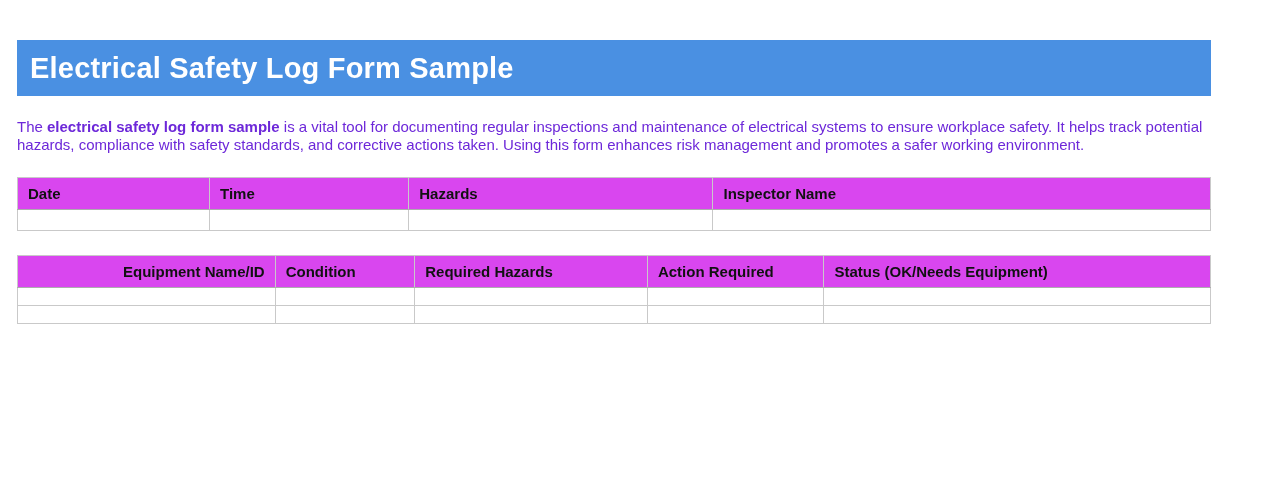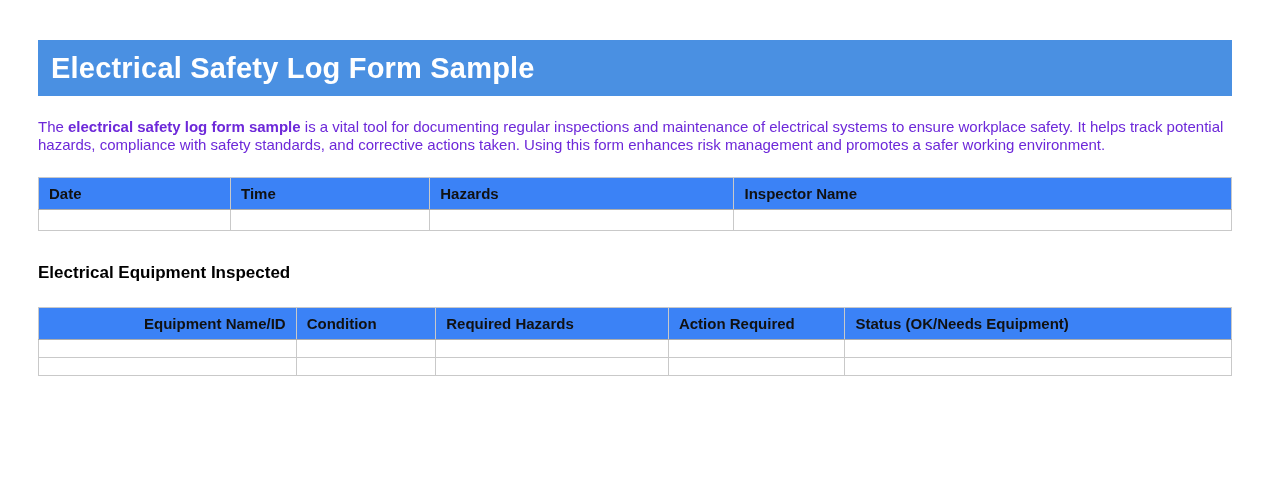--- a/index.html
+++ b/index.html
@@ -4,21 +4,21 @@
 <style>
   * { box-sizing: border-box; margin: 0; padding: 0; }
   html, body {
     background: #ffffff;
     font-family: "Liberation Sans", sans-serif;
     color: #1a1a1a;
   }
   body { width: 1278px; height: 501px; overflow: hidden; }
   .content {
     width: 1194px;
-    margin-left: 38px;
+    margin-left: 17px;
   }
   .banner {
     margin-top: 40px;
     background: #4a90e2;
     height: 56px;
     display: flex;
     align-items: center;
   }
   .banner h1 {
     color: #ffffff;
@@ -47,21 +47,21 @@
     table-layout: fixed;
   }
   table.form-table th,
   table.form-table td {
     border: 1px solid #c9c9c9;
     font-size: 15px;
     text-align: left;
     vertical-align: middle;
   }
   table.form-table th {
-    background: #3b82f6;
+    background: #d946ef;
     font-weight: 700;
     padding: 7px 10px;
     border-bottom-color: #adadad;
     color: #111111;
   }
   table.form-table td {
     background: #ffffff;
     padding: 0 10px;
   }
   .t1 td { height: 21px; }
@@ -101,21 +101,20 @@
     <tbody>
       <tr>
         <td class="c0"></td>
         <td class="c1"></td>
         <td class="c2"></td>
         <td class="c3"></td>
       </tr>
     </tbody>
   </table>
 
-  <h2 class="section-heading">Electrical Equipment Inspected</h2>
 
   <table class="form-table t2">
     <thead>
       <tr>
         <th class="c0">Equipment Name/ID</th>
         <th class="c1">Condition</th>
         <th class="c2">Required Hazards</th>
         <th class="c3">Action Required</th>
         <th class="c4">Status (OK/Needs Equipment)</th>
       </tr>

